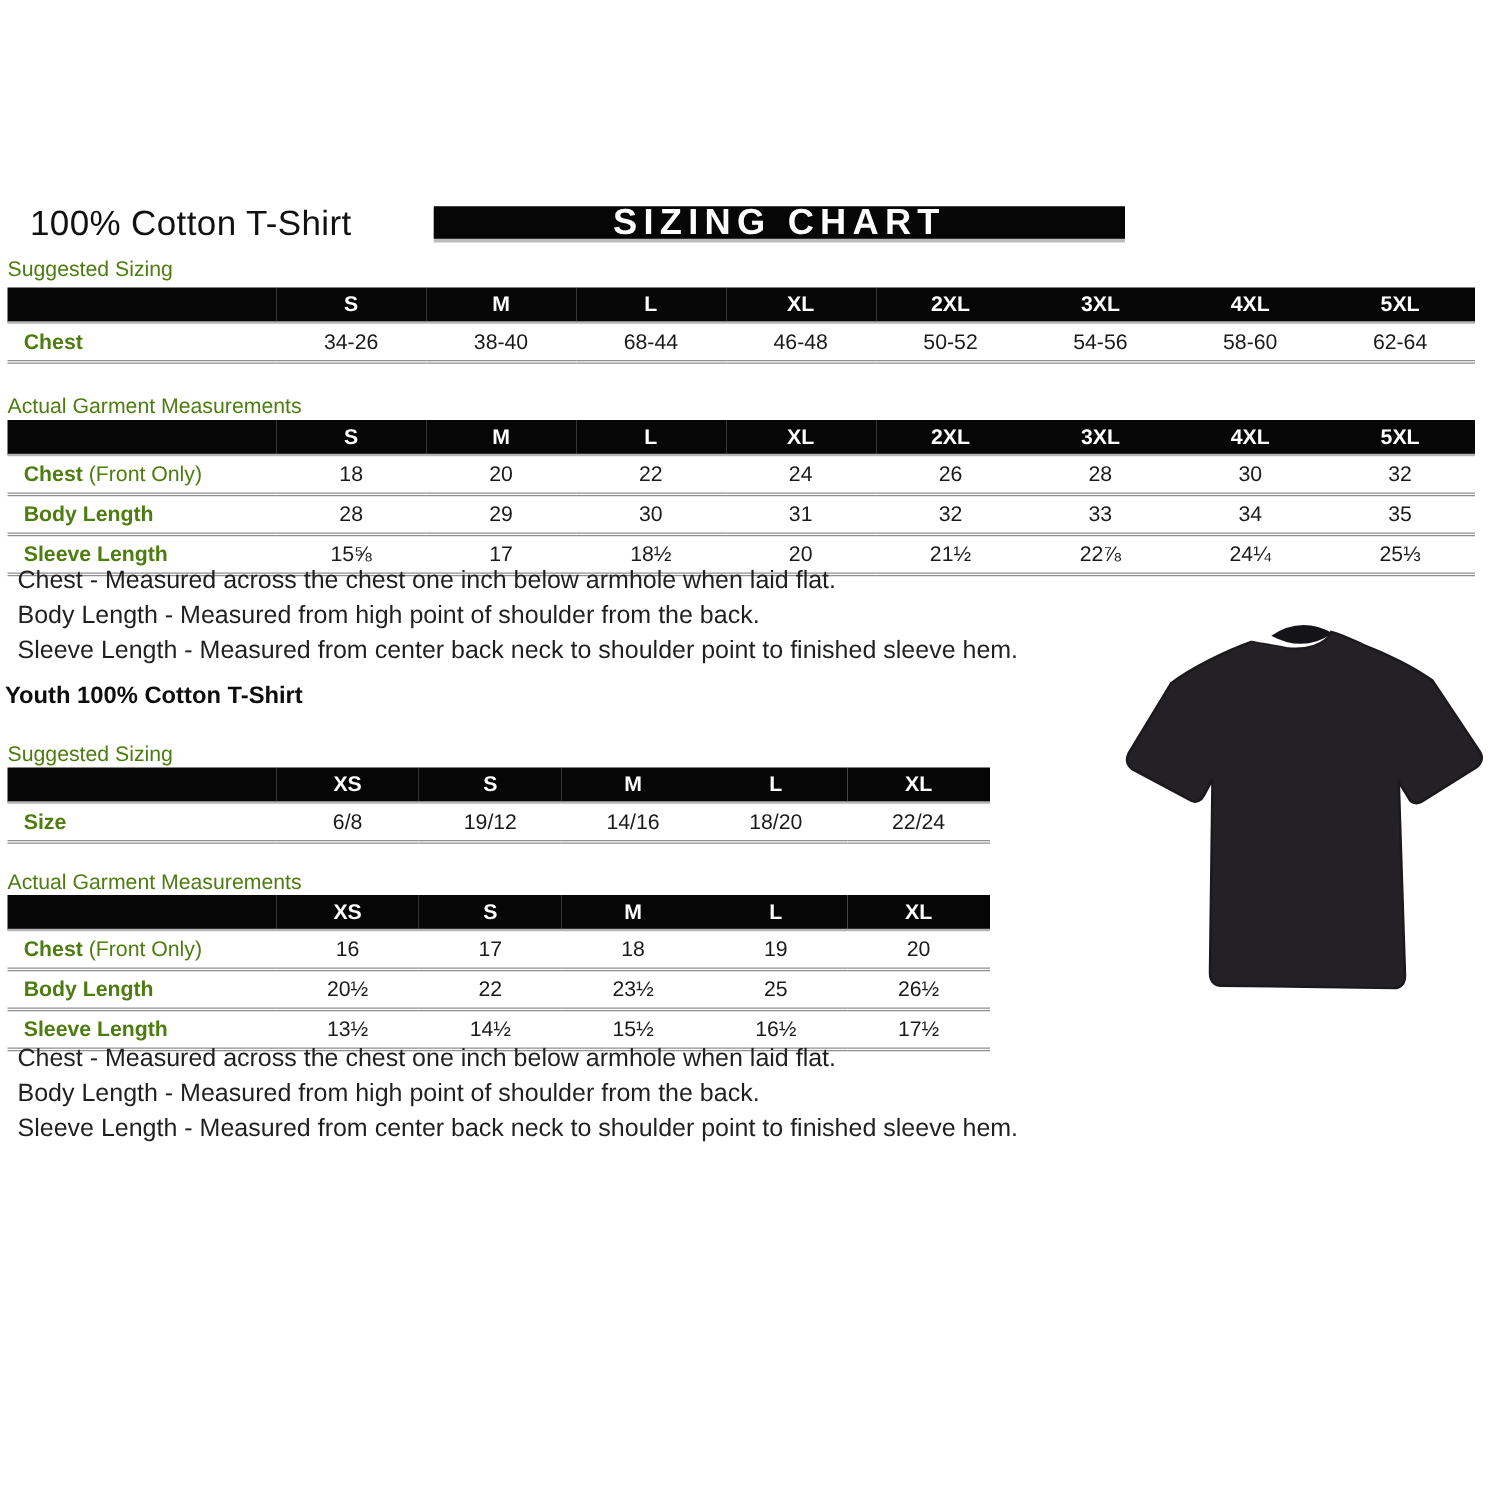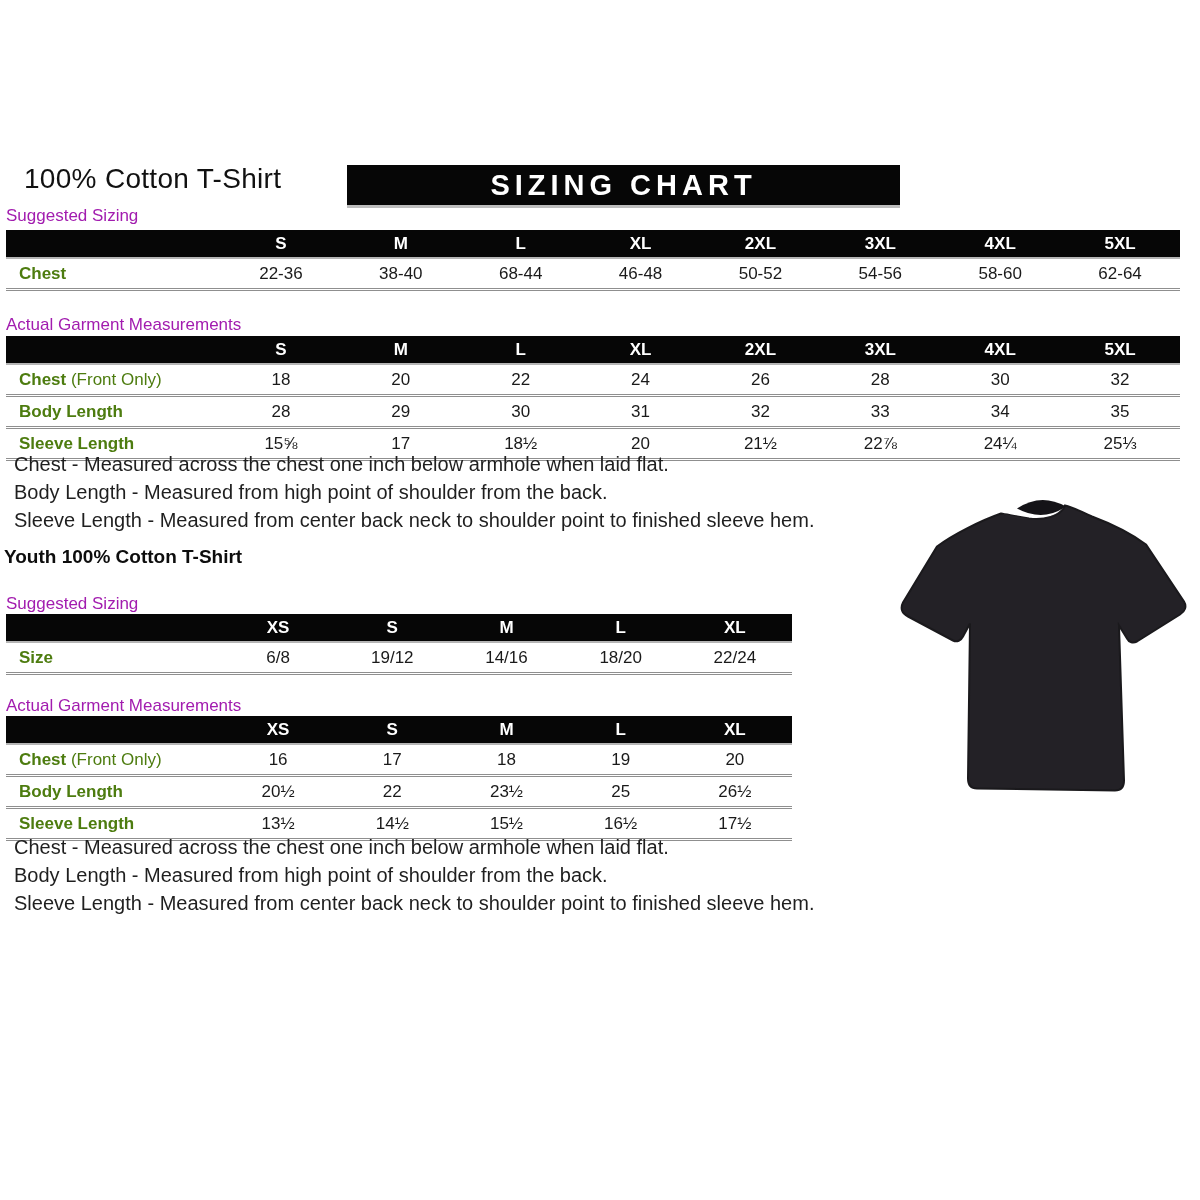--- a/index.html
+++ b/index.html
@@ -6,26 +6,26 @@
   .sheet {
     position:relative; width:1200px; height:1200px; background:#ffffff;
     font-family:"Liberation Sans", sans-serif; color:#1c1c1c; overflow:hidden;
   }
   .abs { position:absolute; }
 
   .title {
     left:24px; top:163px; font-size:28px; font-weight:400; letter-spacing:0.3px; color:#111;
   }
   .banner {
-    left:347px; top:165px; width:553px; height:40px; background:#060606; color:#ffffff;
+    left:347px; top:165px; width:553px; height:26px; background:#060606; color:#ffffff;
     display:flex; align-items:center; justify-content:center;
     font-size:29px; font-weight:700; letter-spacing:5px;
     box-shadow:0 3px 0 rgba(90,90,90,0.4);
   }
-  .section-label { font-size:17px; color:#a21caf; }
+  .section-label { font-size:17px; color:#4d7c0f; }
   .youth-title { left:4px; top:546px; font-size:19px; font-weight:700; color:#0d0d0d; }
 
   table.size { position:absolute; border-collapse:collapse; table-layout:fixed; }
   table.size thead th {
     background:#060606; color:#ffffff; font-size:17px; font-weight:700;
     height:27px; padding:0; text-align:center; border-bottom:2px solid #b5b5b5;
   }
   table.size th.label-col, table.size td.label-col { width:215px; }
   table.size tbody td {
     text-align:center; font-size:17px; height:29px; padding:0;
@@ -62,21 +62,21 @@
           <th>XL</th>
           <th>2XL</th>
           <th>3XL</th>
           <th>4XL</th>
           <th>5XL</th>
         </tr>
       </thead>
       <tbody>
         <tr class="data-row">
           <td class="label-col"><span>Chest</span></td>
-          <td class="val">22-36</td>
+          <td class="val">34-26</td>
           <td class="val">38-40</td>
           <td class="val">68-44</td>
           <td class="val">46-48</td>
           <td class="val">50-52</td>
           <td class="val">54-56</td>
           <td class="val">58-60</td>
           <td class="val">62-64</td>
         </tr>
       </tbody>
     </table>

